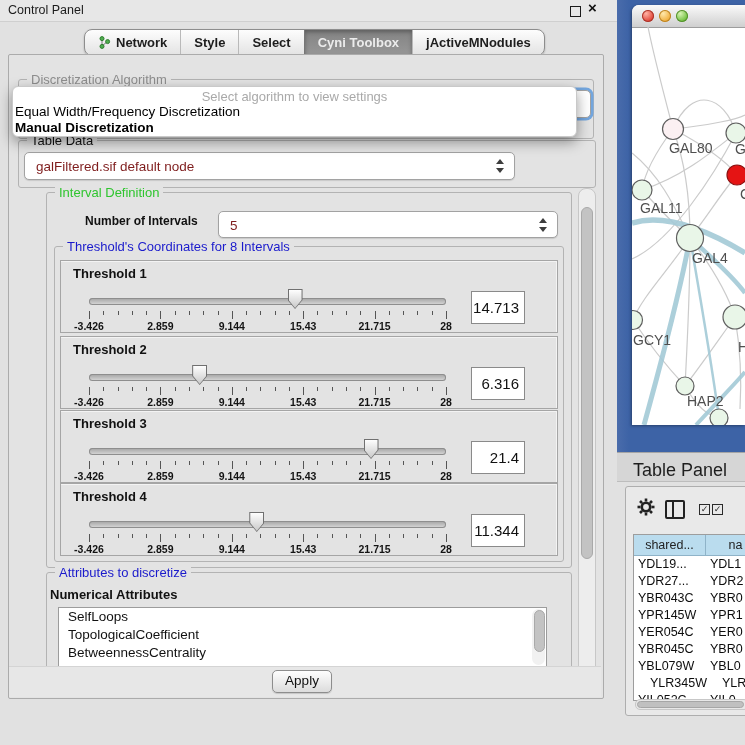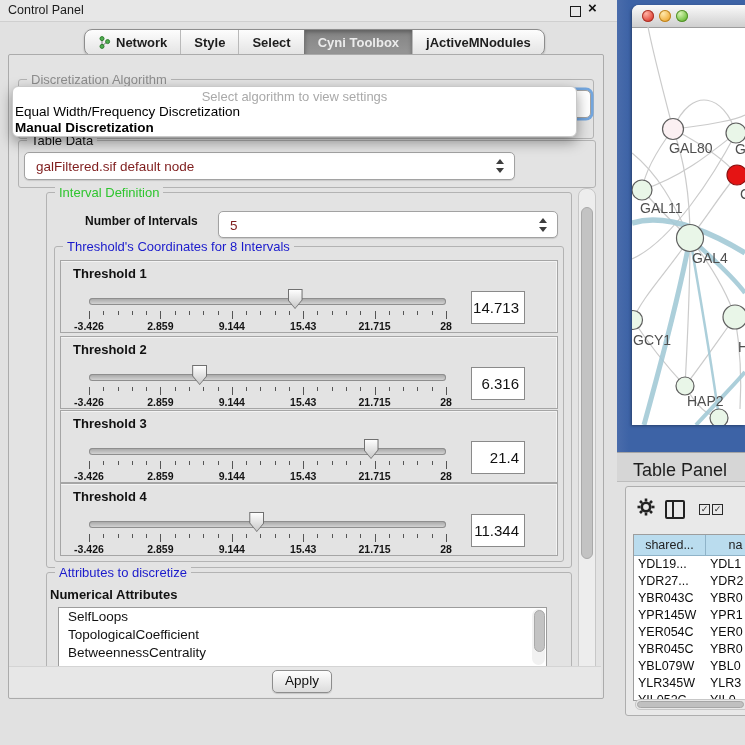--- a/index.html
+++ b/index.html
@@ -479,21 +479,21 @@
           </div>
           <div class="tr-row">
             <div class="td-cell" style="width: 72px;">YBR045C</div>
             <div class="td-cell" style="width: 60px;">YBR0</div>
           </div>
           <div class="tr-row">
             <div class="td-cell" style="width: 72px;">YBL079W</div>
             <div class="td-cell" style="width: 60px;">YBL0</div>
           </div>
           <div class="tr-row">
-            <div class="td-cell" style="width: 72px;">YLR345W</div>
+            <div class="td-cell" style="width: 72px; margin-left: 12px;">YLR345W</div>
             <div class="td-cell" style="width: 60px;">YLR3</div>
           </div>
           <div class="tr-row">
             <div class="td-cell" style="width: 72px;">YIL052C</div>
             <div class="td-cell" style="width: 60px;">YIL0</div>
           </div>
         </div>
     </div>
     <div class="htrack abs" style="left:9px;top:212px;width:112px;height:9px;">
       <div class="hthumb" style="left:1px;top:1px;width:105px;height:5px;"></div>

